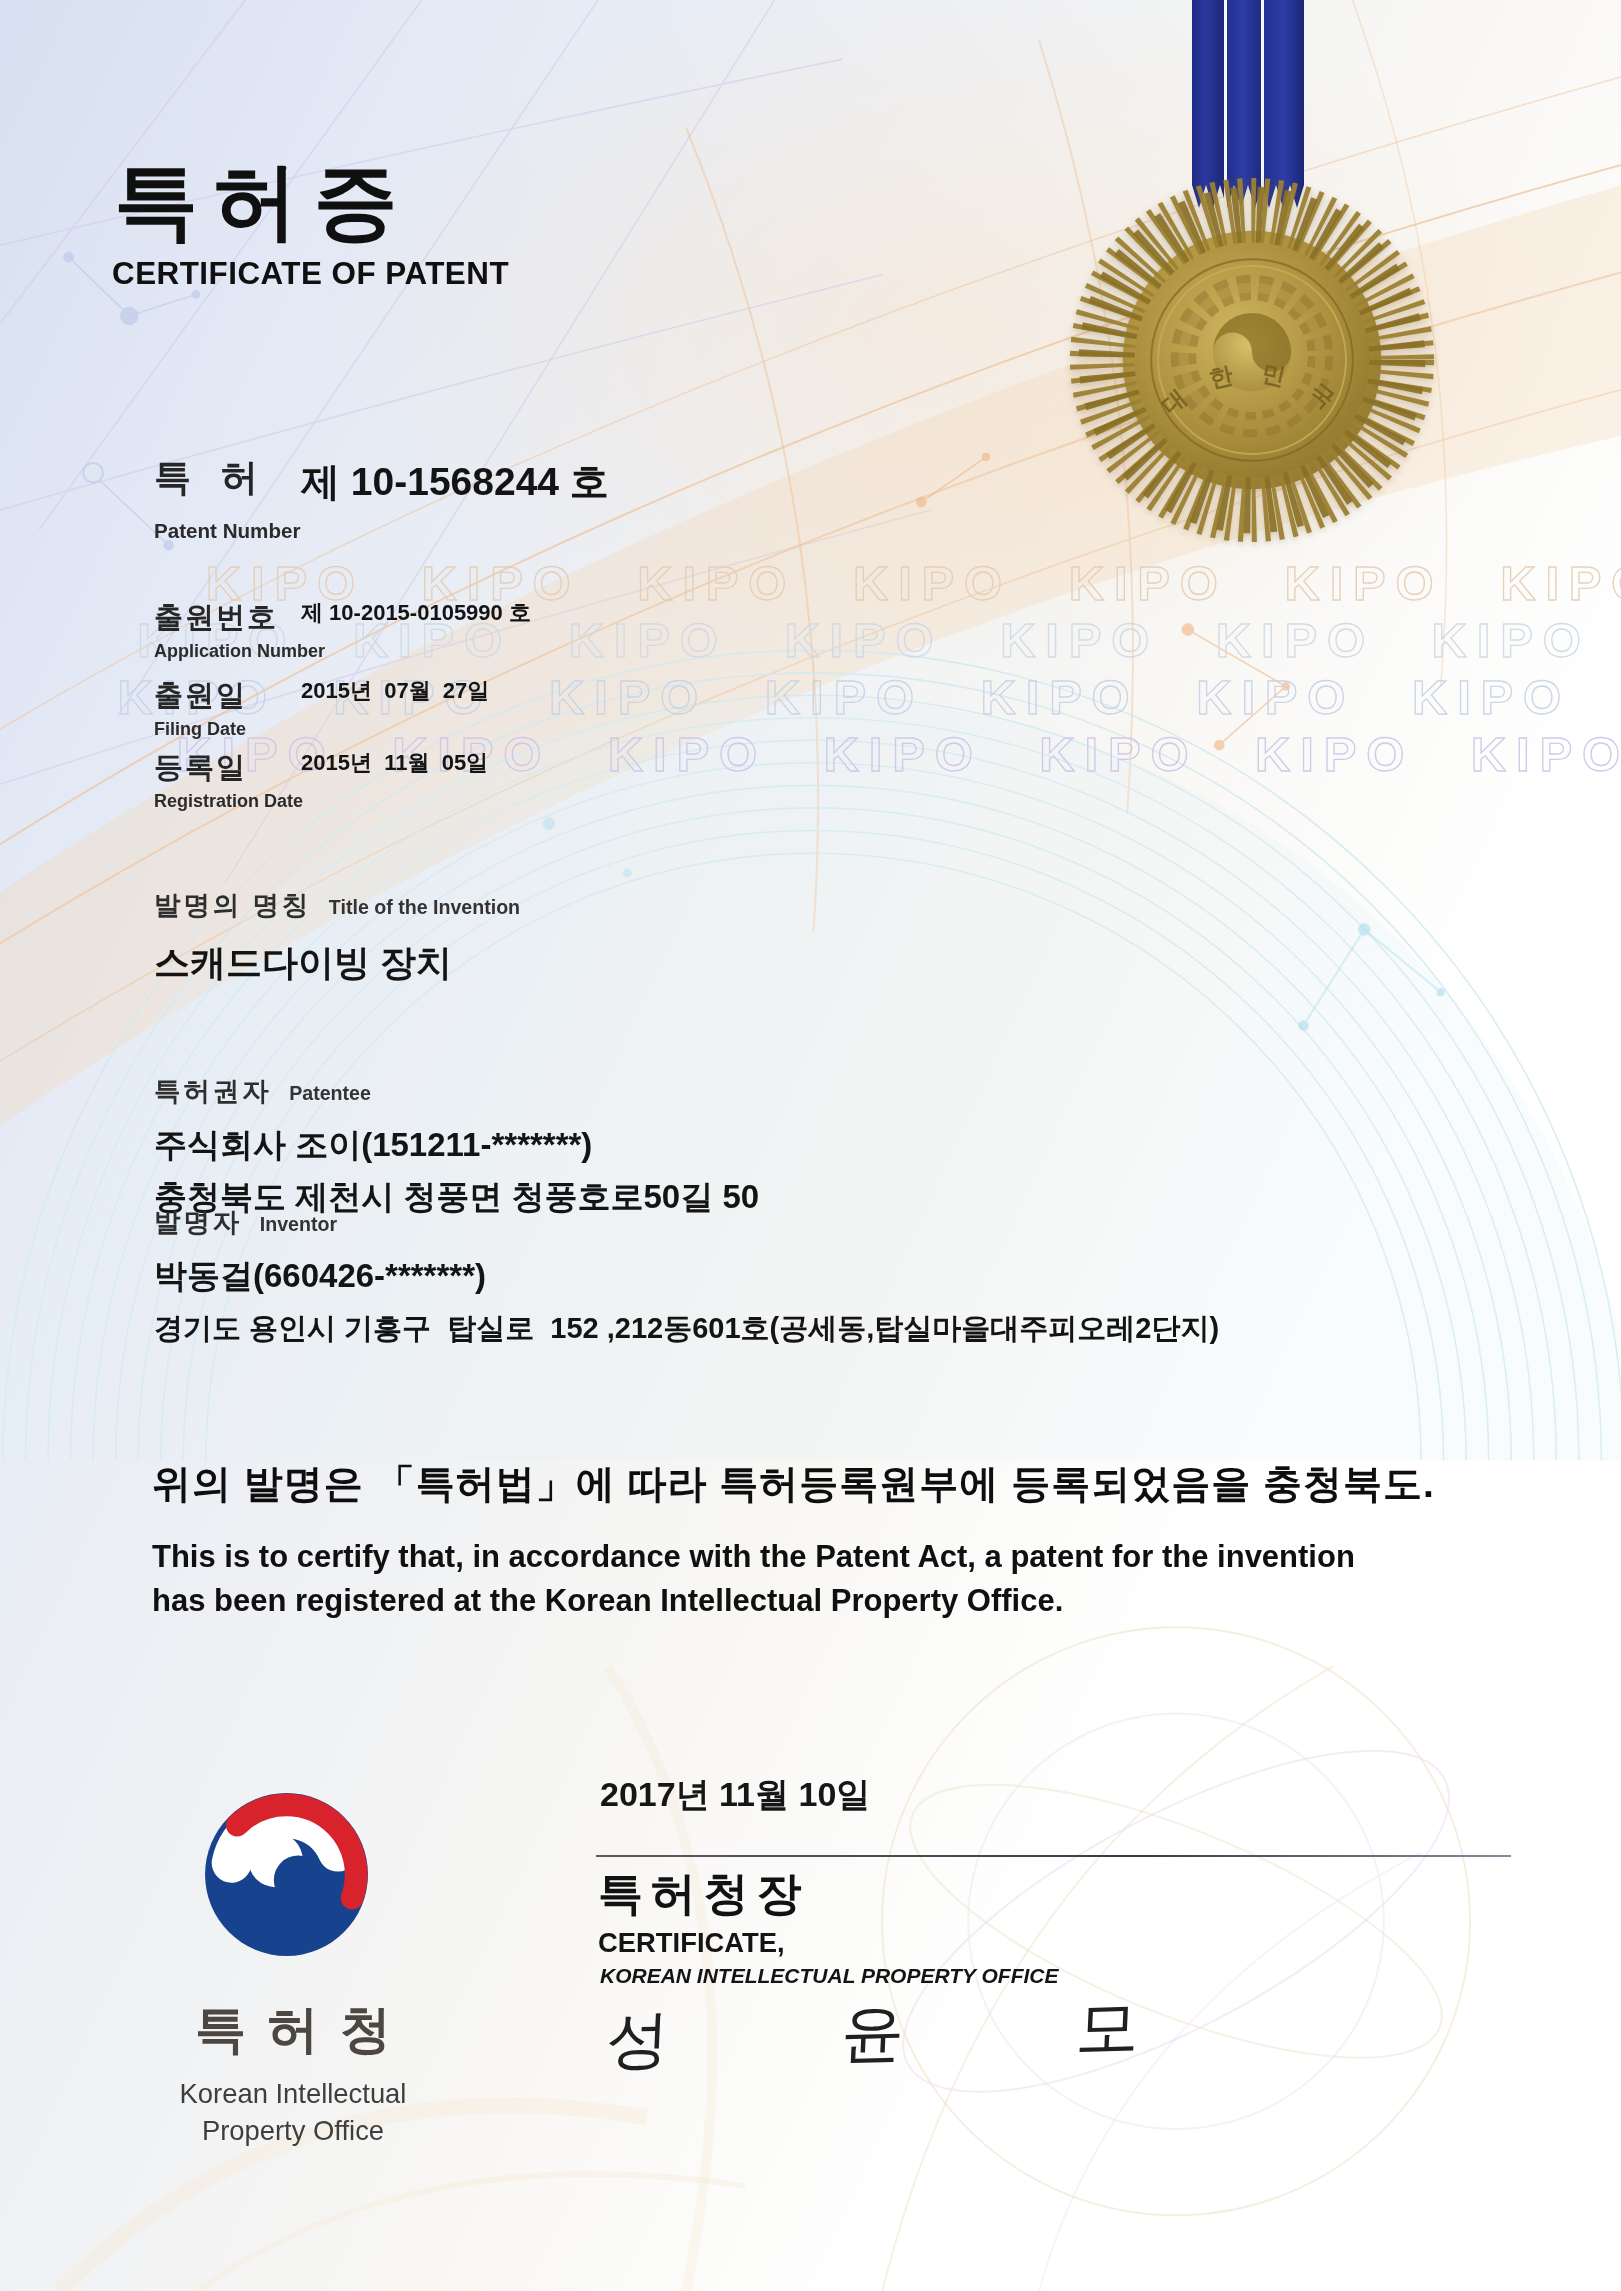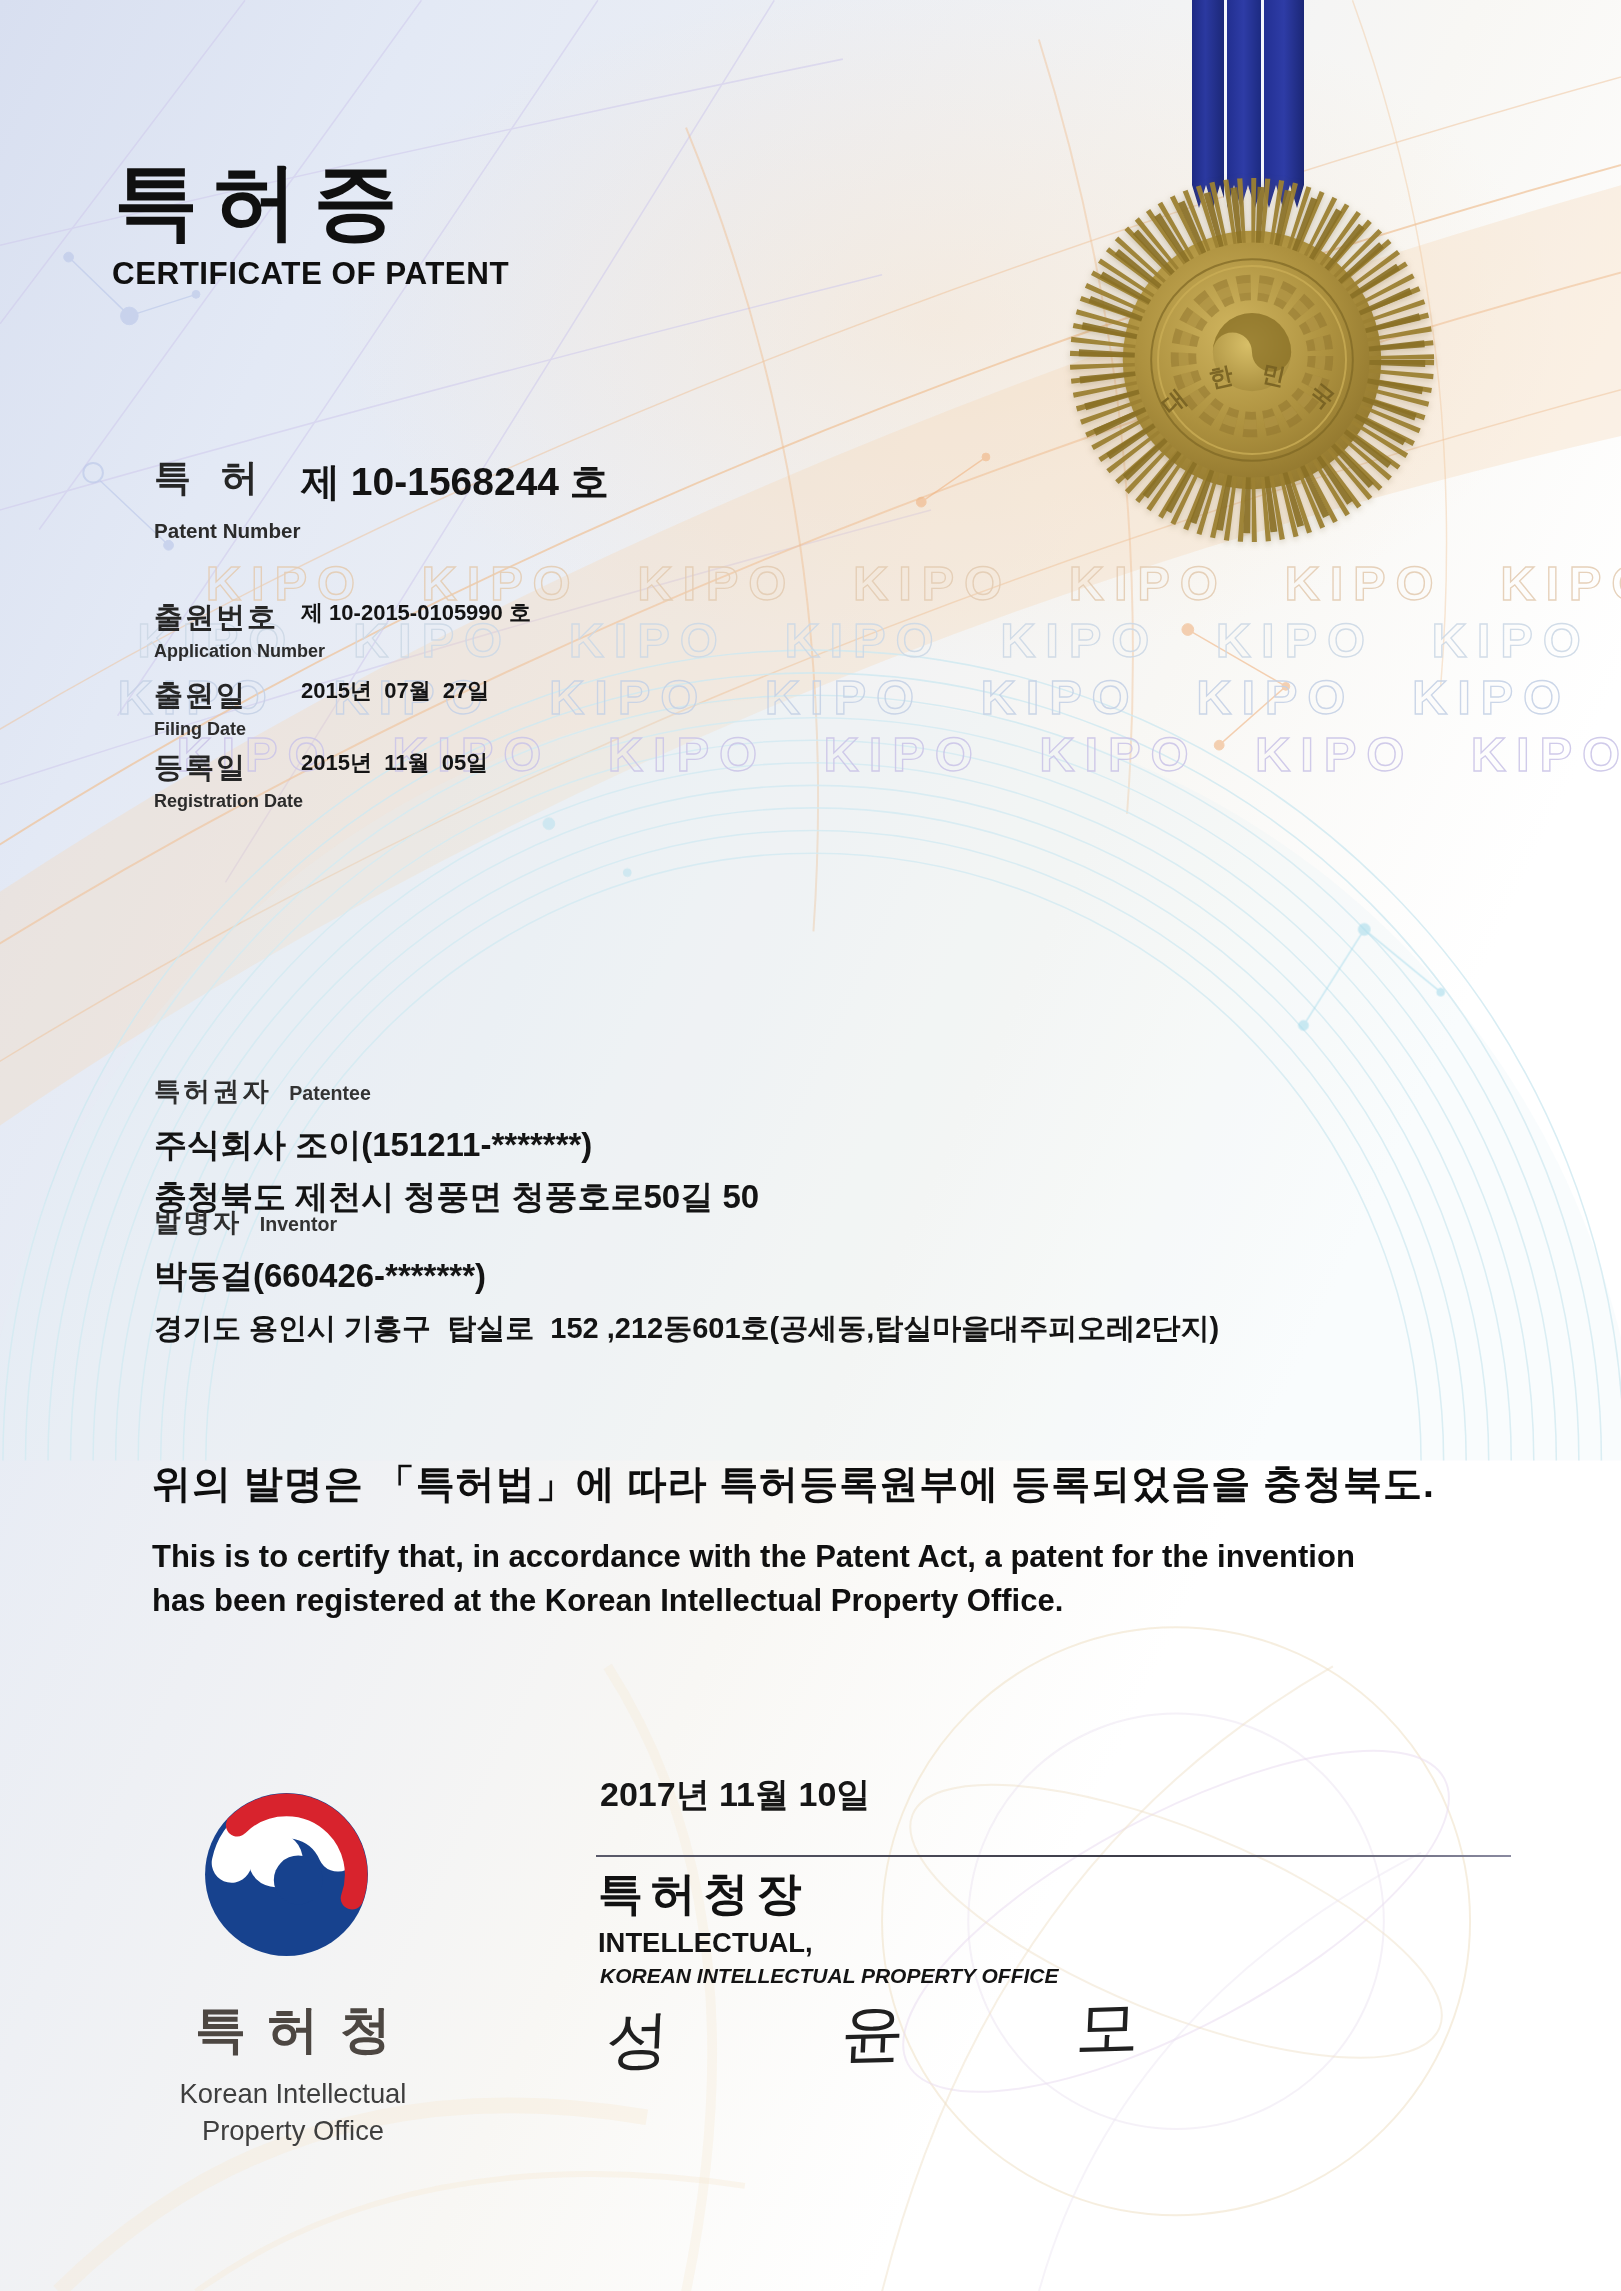--- a/index.html
+++ b/index.html
@@ -201,20 +201,27 @@
     <div class="flabel-e">Filing Date</div>
     <div class="fvalue">2015년  07월  27일</div>
   </div>
 
   <div class="field f-sm" style="top:748px;">
     <div class="flabel-k">등록일</div>
     <div class="flabel-e">Registration Date</div>
     <div class="fvalue">2015년  11월  05일</div>
   </div>
 
+  <div class="section" style="top:887px;">
+    <div class="slabel">
+      <span class="k">발명의 명칭</span>
+      <span class="e">Title of the Invention</span>
+    </div>
+    <div class="sval">스캐드다이빙 장치</div>
+  </div>
 
   <div class="section" style="top:1073px;">
     <div class="slabel">
       <span class="k">특허권자</span>
       <span class="e">Patentee</span>
     </div>
     <div class="sval2">주식회사 조이(151211-*******)</div>
     <div class="sval3">충청북도 제천시 청풍면 청풍호로50길 50</div>
   </div>
 
@@ -232,21 +239,21 @@
     <div class="en">
       <div>This is to certify that, in accordance with the Patent Act, a patent for the invention</div>
       <div>has been registered at the Korean Intellectual Property Office.</div>
     </div>
   </div>
 
   <div class="tx issue-date">2017년 11월 10일</div>
 
   <div class="sign-rule"></div>
   <div class="tx signer-ko">특허청장</div>
-  <div class="tx signer-en1">INTELLECTUAL,</div>
+  <div class="tx signer-en1">CERTIFICATE,</div>
   <div class="tx signer-en2">KOREAN INTELLECTUAL PROPERTY OFFICE</div>
   <div class="tx signature">성 윤 모</div>
 
   <div class="logo">
     <svg width="181" height="181" viewBox="0 0 200 200" aria-hidden="true">
       <circle cx="100" cy="100" r="90" fill="#17428e"></circle>
       <circle cx="100" cy="100" r="62" fill="none" stroke="#ffffff" stroke-width="44" pathLength="100" stroke-dasharray="40 60" stroke-linecap="round" transform="rotate(192 100 100)"></circle>
       <circle cx="88" cy="84" r="30" fill="#ffffff"></circle>
       <circle cx="113" cy="106" r="27" fill="#17428e"></circle>
       <circle cx="100" cy="100" r="77" fill="none" stroke="#d8232d" stroke-width="25" pathLength="100" stroke-dasharray="43 57" stroke-linecap="round" transform="rotate(225 100 100)"></circle>

